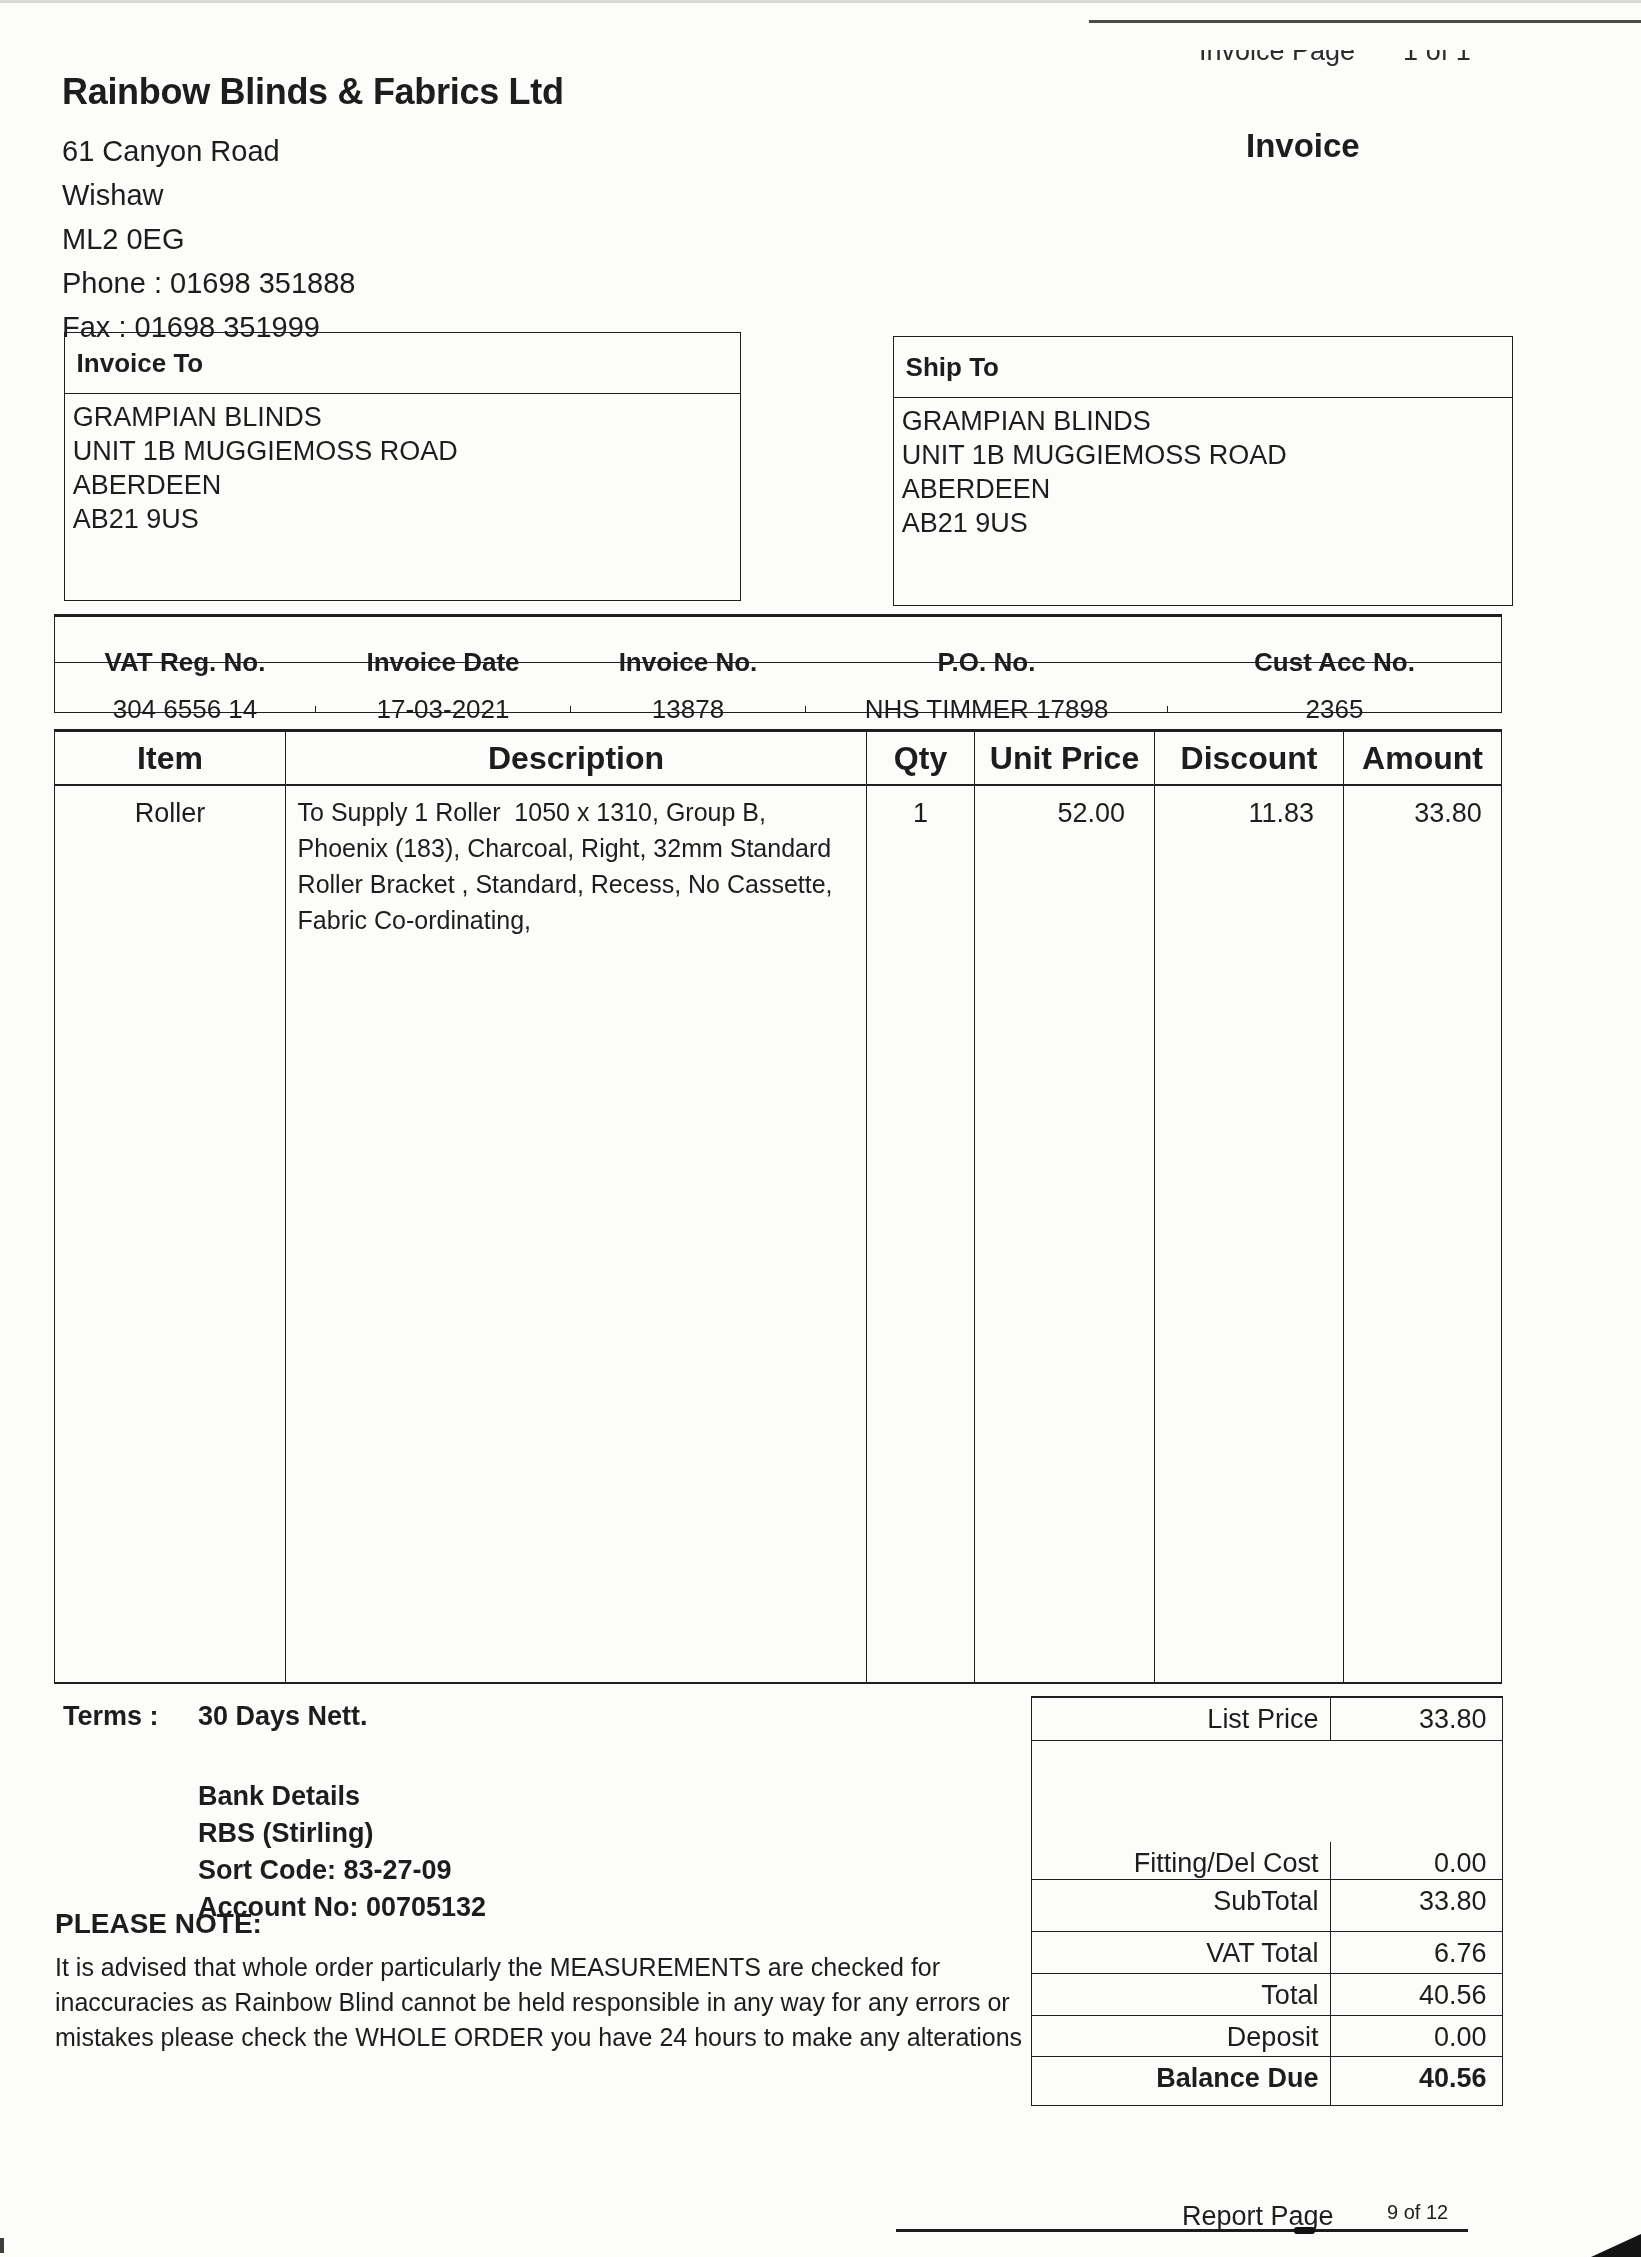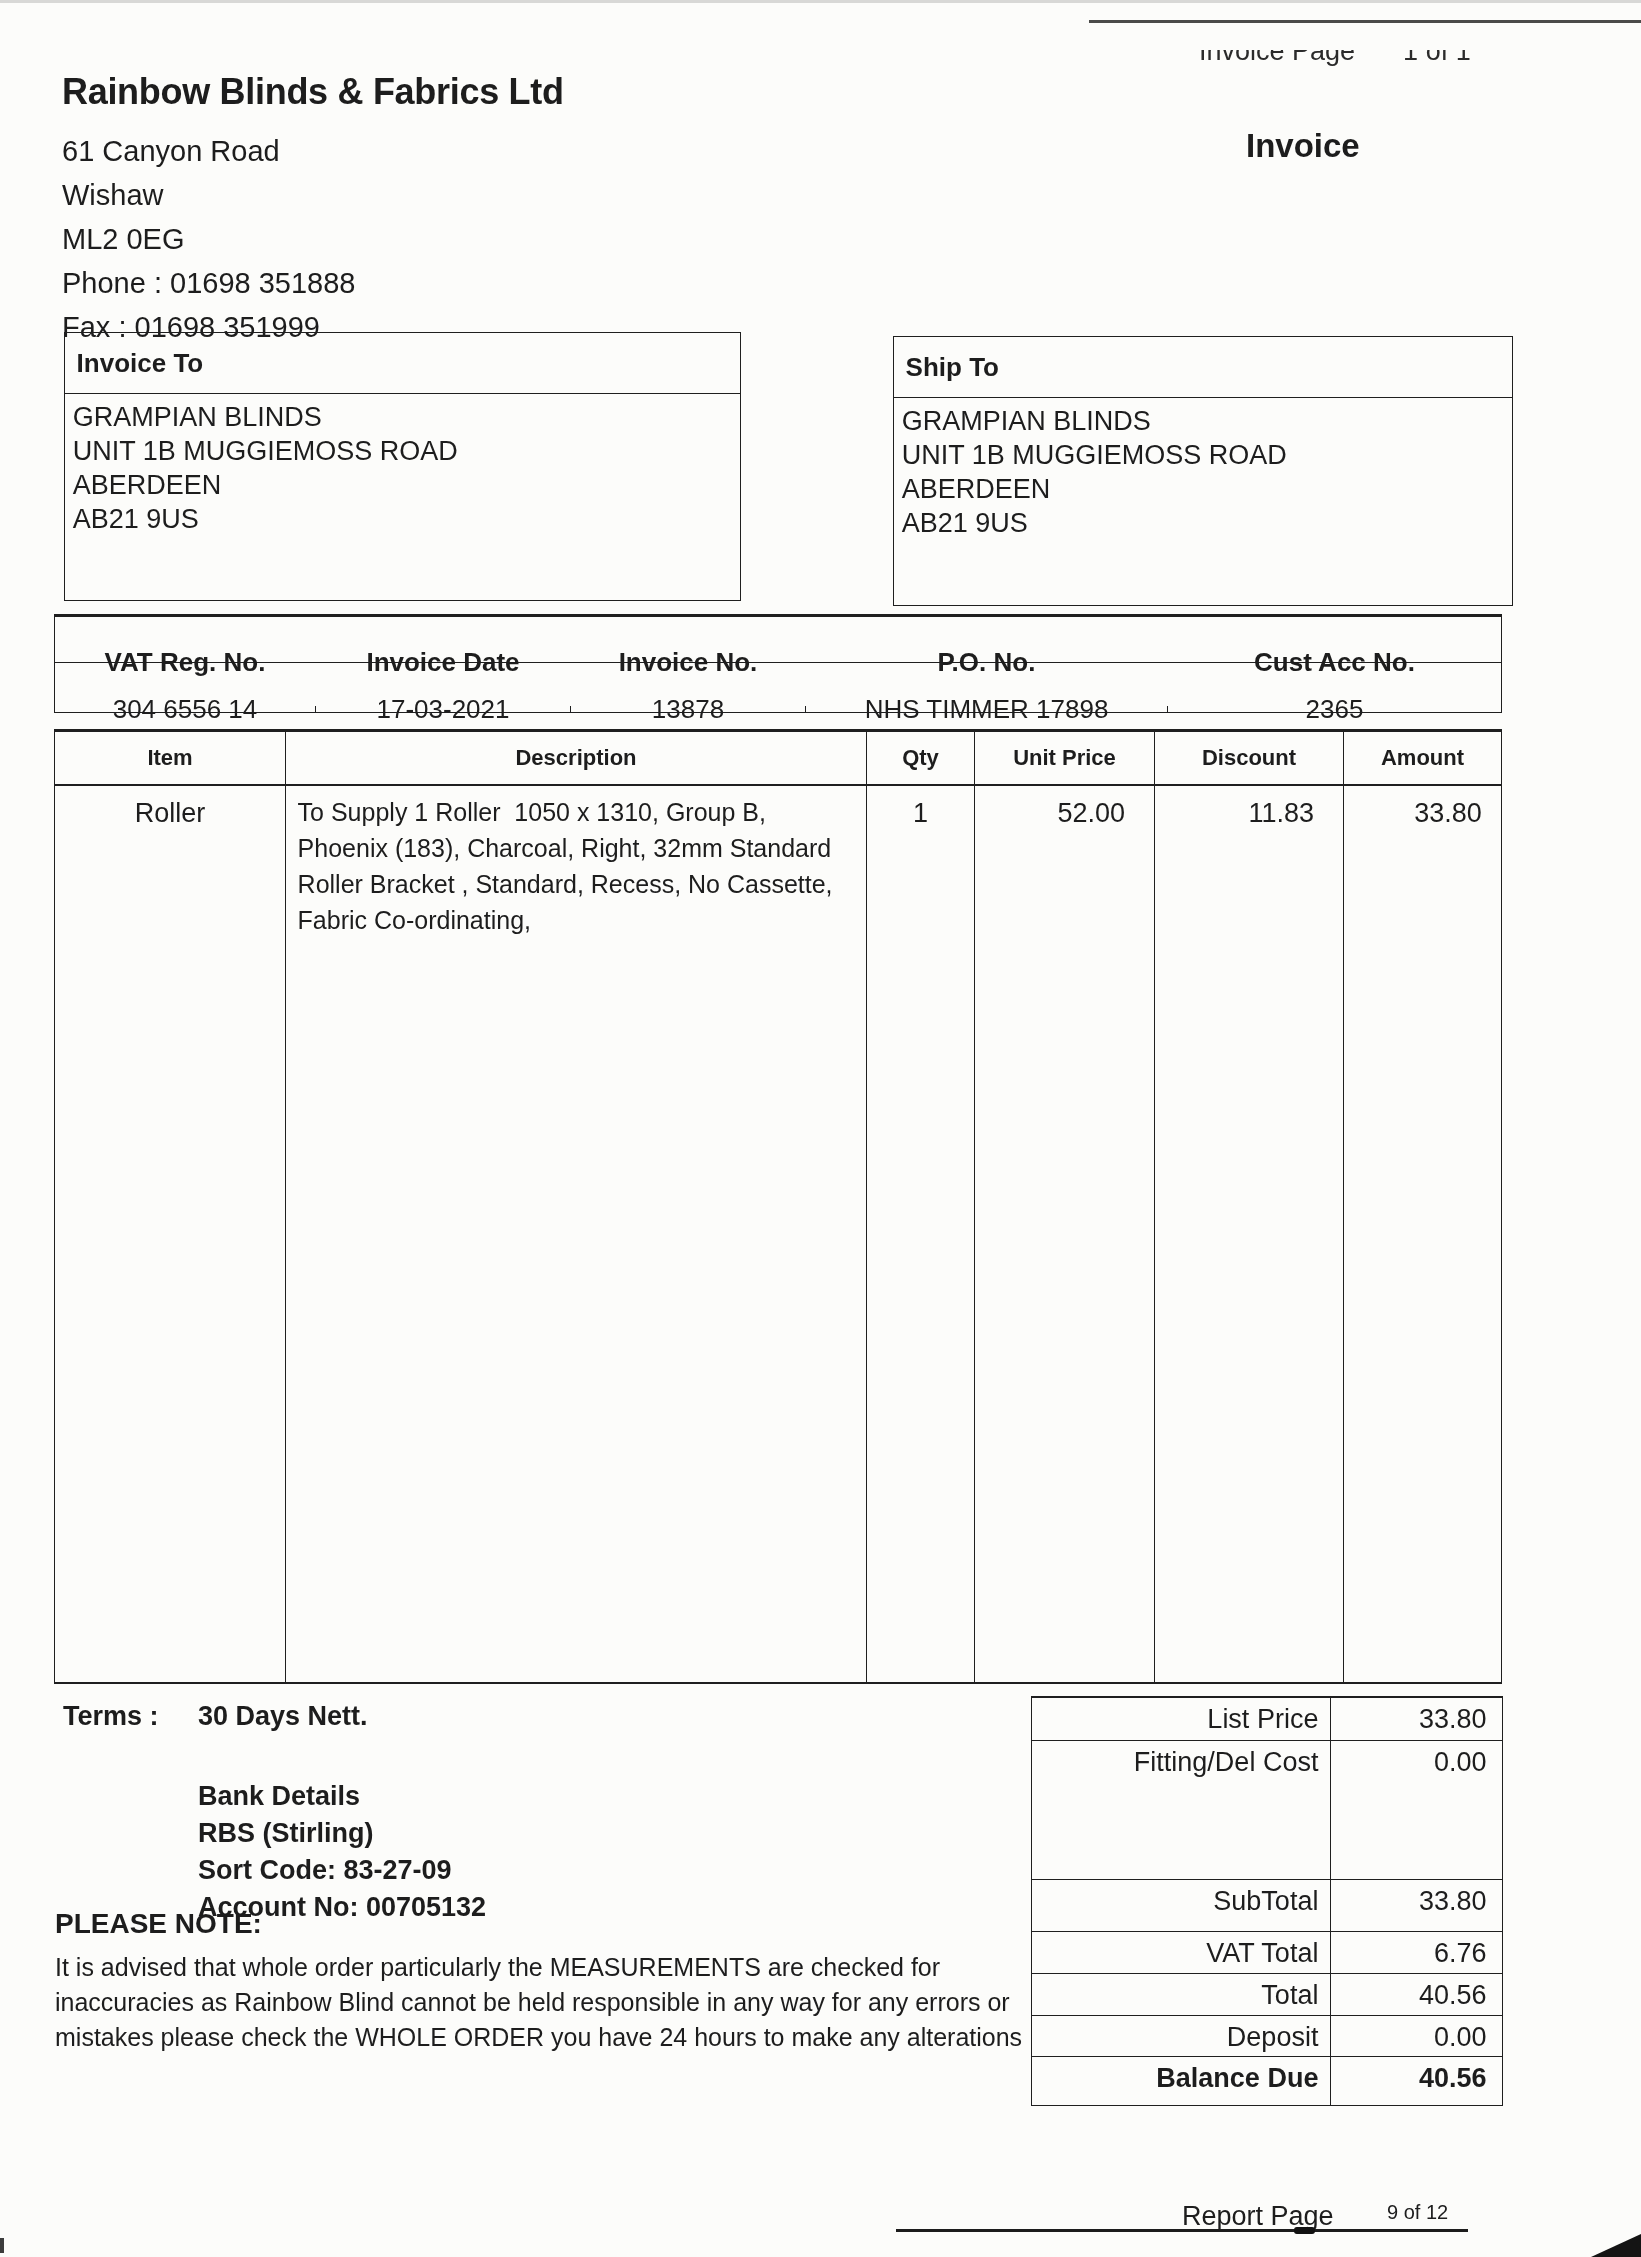--- a/index.html
+++ b/index.html
@@ -35,21 +35,21 @@
     display:grid;grid-template-columns:261px 255px 235px 362px 1fr;grid-template-rows:44px 51px;box-sizing:border-box;}
   .mcell{display:flex;align-items:center;justify-content:center;border-right:1.9px solid #1f1f1f;font-size:26px;margin-top:45px;}
   .mcell.last{border-right:none;}
   .mcell.head{font-weight:bold;border-bottom:1.9px solid #1f1f1f;}
 
   
   .items-table{left:54px;top:729px;width:1448px;height:955px;border:1.9px solid #1f1f1f;border-top-width:3.9px;border-bottom-width:2.9px;
     display:grid;grid-template-columns:231px 581px 108px 180px 189px 1fr;grid-template-rows:54px 1fr;box-sizing:border-box;}
   .icell{border-right:1.9px solid #1f1f1f;}
   .icell.last{border-right:none;}
-  .ihead{display:flex;align-items:center;justify-content:center;font-weight:bold;font-size:22px;border-bottom:2.9px solid #1f1f1f;}
+  .ihead{display:flex;align-items:center;justify-content:center;font-weight:bold;font-size:32px;border-bottom:2.9px solid #1f1f1f;}
   .ibody{font-size:27px;}
   .cell-item{text-align:center;padding-top:11.6px;}
   .cell-desc{padding:7.7px 3.9px 0 11.6px;}
   .desc-line{font-size:25px;line-height:36px;white-space:pre;}
   .cell-qty{text-align:center;padding-top:11.6px;}
   .cell-num{text-align:right;padding-top:11.6px;padding-right:29px;}
   .cell-amt{text-align:right;padding-top:11.6px;padding-right:19.3px;}
 
   
   .terms-label{left:63px;top:1701px;font-size:27px;font-weight:bold;}
@@ -58,21 +58,21 @@
   .note-title{left:55px;top:1908px;font-size:28px;font-weight:bold;}
   .note{left:55px;top:1950px;font-size:25px;line-height:35px;}
 
   
   .totals-table{left:1031px;top:1696px;width:472px;border:1.9px solid #1f1f1f;border-top-width:2.9px;box-sizing:border-box;}
   .trow{display:flex;border-bottom:1.9px solid #1f1f1f;}
   .trow.last{border-bottom:none;}
   .tlabel{width:299px;border-right:1.9px solid #1f1f1f;text-align:right;padding:5.8px 11.6px 0 0;font-size:27px;box-sizing:border-box;}
   .tvalue{flex:1;text-align:right;padding:5.8px 15.4px 0 0;font-size:27px;}
   .h-listprice{height:42px;}
-  .h-fitting{height:138px;}
+  .h-fitting{height:138px;align-items:flex-end;}
   .h-subtotal{height:51px;}
   .h-vat{height:41px;}
   .h-total{height:41px;}
   .h-deposit{height:40px;}
   .h-balance{height:48px;}
   .trow.bold .tlabel,.trow.bold .tvalue{font-weight:bold;}
 
   
   .sign-box{left:56px;top:2063px;width:687px;height:156px;border:2.9px solid #1f1f1f;box-sizing:border-box;}
   .sign-label{position:absolute;left:21px;top:15.4px;font-size:27px;}

